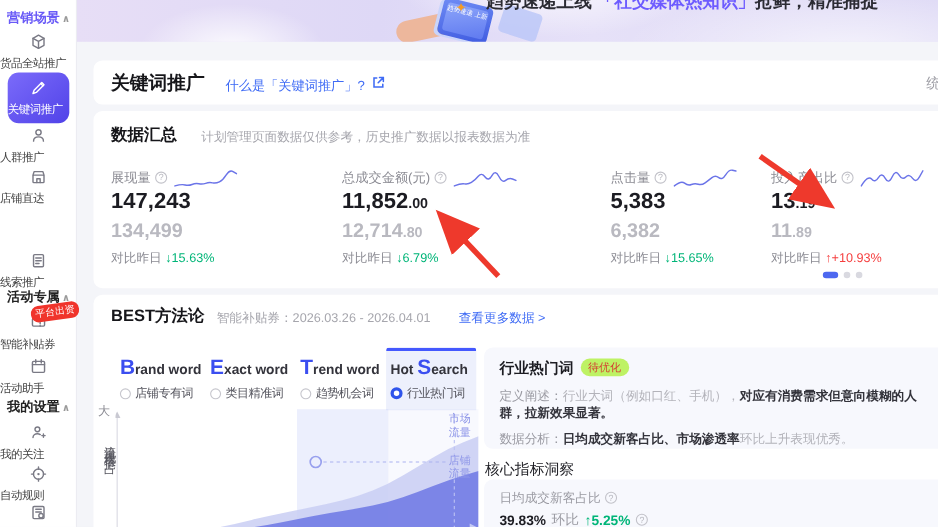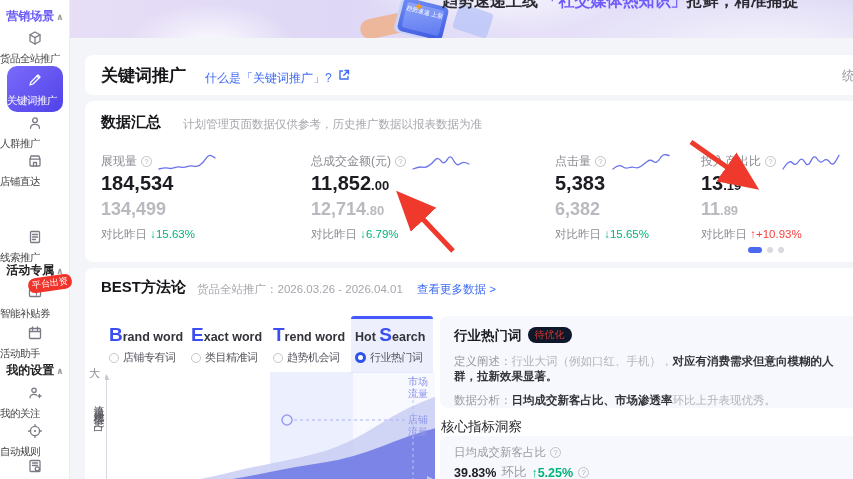--- a/index.html
+++ b/index.html
@@ -92,21 +92,21 @@
   .band3 { left:165px; background:rgba(112,128,240,0.13); }
   .band4 { left:247.5px; background:rgba(112,128,240,0.05); }
   .chart svg.main { position:absolute; left:0; top:0; }
   .ax-top { position:absolute; left:-16px; top:-6px; font-size:11px; color:#8b8b93; }
   .ax-lbl { position:absolute; left:-14px; top:24px; writing-mode:vertical-rl; font-size:11px; color:#55555e; letter-spacing:3px; }
   .lbl-series { position:absolute; font-size:10px; color:#8d95e8; line-height:12px; width:34px; }
   .lbl-market { left:303px; top:4px; } .lbl-shop { left:303px; top:42px; }
 
   .ipanel { position:absolute; left:355px; top:48px; width:430px; height:92px; background:#f7f8fd; border-radius:8px; padding:10px 14px; }
   .ip-title { font-size:13.5px; font-weight:bold; color:#1c1c22; display:inline-block; }
-  .ip-badge { display:inline-block; margin-left:6px; background:#0f172a; color:#d43a31; font-size:10px;
+  .ip-badge { display:inline-block; margin-left:6px; background:#bef264; color:#d43a31; font-size:10px;
               padding:1px 7px; border-radius:9px; vertical-align:2px; }
   .ip-line { margin-top:9px; font-size:11.5px; color:#9a9aa2; }
   .ip-line .gray { color:#b3b3ba; } .ip-line .bold { color:#33333b; font-weight:bold; }
   .core-title { position:absolute; left:356px; top:150px; font-size:13.5px; font-weight:normal; color:#1c1c22; }
   .kpibox { position:absolute; left:355px; top:168px; width:430px; height:62px; background:#f7f8fd; border-radius:8px; padding:9px 14px; }
   .kpi-l { font-size:11.5px; color:#9a9aa2; display:flex; gap:4px; align-items:center; }
   .kpi-v { margin-top:4px; font-size:12.5px; color:#1c1c22; display:flex; gap:5px; align-items:center; }
   .kpi-v .v { font-weight:bold; } .kpi-v .hb { color:#9a9aa2; } .kpi-v .chg { color:#00b578; font-weight:bold; }
 
   .annot { position:absolute; left:0; top:0; z-index:20; pointer-events:none; }
@@ -237,21 +237,21 @@
     <div class="s-note">计划管理页面数据仅供参考，历史推广数据以报表数据为准</div>
 
     <div class="metric m1">
       <div class="m-lrow">
           <span class="m-label">展现量</span>
           <span class="qmark">?</span>
         <svg class="m-spark" viewBox="0 0 58 20">
             <path d="M1 18 Q7.222222222222221 16.285714285714285 10.333333333333332 17.142857142857142 Q13.444444444444443 18 16.555555555555554 16.714285714285715 Q19.666666666666664 15.428571428571427 22.777777777777775 16.07142857142857 Q25.888888888888886 16.714285714285715 29 15.642857142857144 Q32.111111111111114 14.571428571428573 35.22222222222222 15.214285714285715 Q38.33333333333333 15.857142857142858 41.44444444444444 14.357142857142858 Q44.55555555555556 12.857142857142856 47.666666666666664 7.928571428571428 Q50.77777777777777 3 53.888888888888886 4.928571428571429 L57 6.857142857142858" fill="none" stroke="#6b74e8" stroke-width="1.3" stroke-linecap="round"></path>
           </svg>
         </div>
-      <div class="m-val"><span>184,534</span><span class="sub"></span></div>
+      <div class="m-val"><span>147,243</span><span class="sub"></span></div>
       <div class="m-prev"><span>134,499</span><span class="sub"></span></div>
       <div class="m-cmp"><span>对比昨日</span> <span class="chg down"><span>↓</span><span>15.63%</span></span></div>
     </div>
 
     <div class="metric m2">
       <div class="m-lrow">
           <span class="m-label">总成交金额(元)</span>
           <span class="qmark">?</span>
         <svg class="m-spark" viewBox="0 0 58 20">
             <path d="M1 18 Q7.222222222222221 15.5 10.333333333333332 16.125 Q13.444444444444443 16.75 16.555555555555554 14.875 Q19.666666666666664 13 22.777777777777775 9.25 Q25.888888888888886 5.5 29 9.875 Q32.111111111111114 14.25 35.22222222222222 8.625 Q38.33333333333333 3 41.44444444444444 9.25 Q44.55555555555556 15.5 47.666666666666664 13 Q50.77777777777777 10.5 53.888888888888886 11.75 L57 13" fill="none" stroke="#6b74e8" stroke-width="1.3" stroke-linecap="round"></path>
@@ -290,21 +290,21 @@
 
     <div class="dots">
       <span class="dot on"></span>
       <span class="dot"></span>
       <span class="dot"></span>
     </div>
   </div>
 
   <div class="card card-best">
     <div class="b-title">BEST方法论</div>
-    <div class="b-upd"><span>货品全站推广：</span><span>2026.03.26 - 2026.04.01</span></div>
+    <div class="b-upd"><span>智能补贴券：</span><span>2026.03.26 - 2026.04.01</span></div>
     <div class="b-more">查看更多数据 &gt;</div>
 
     <div class="tabs">
       <div class="tab">
         <div class="en"><span></span><span class="cap">B</span><span>rand word</span></div>
         <div class="cnrow">
             <span class="radio"></span>
             <span class="cn">店铺专有词</span>
           </div>
       </div>

